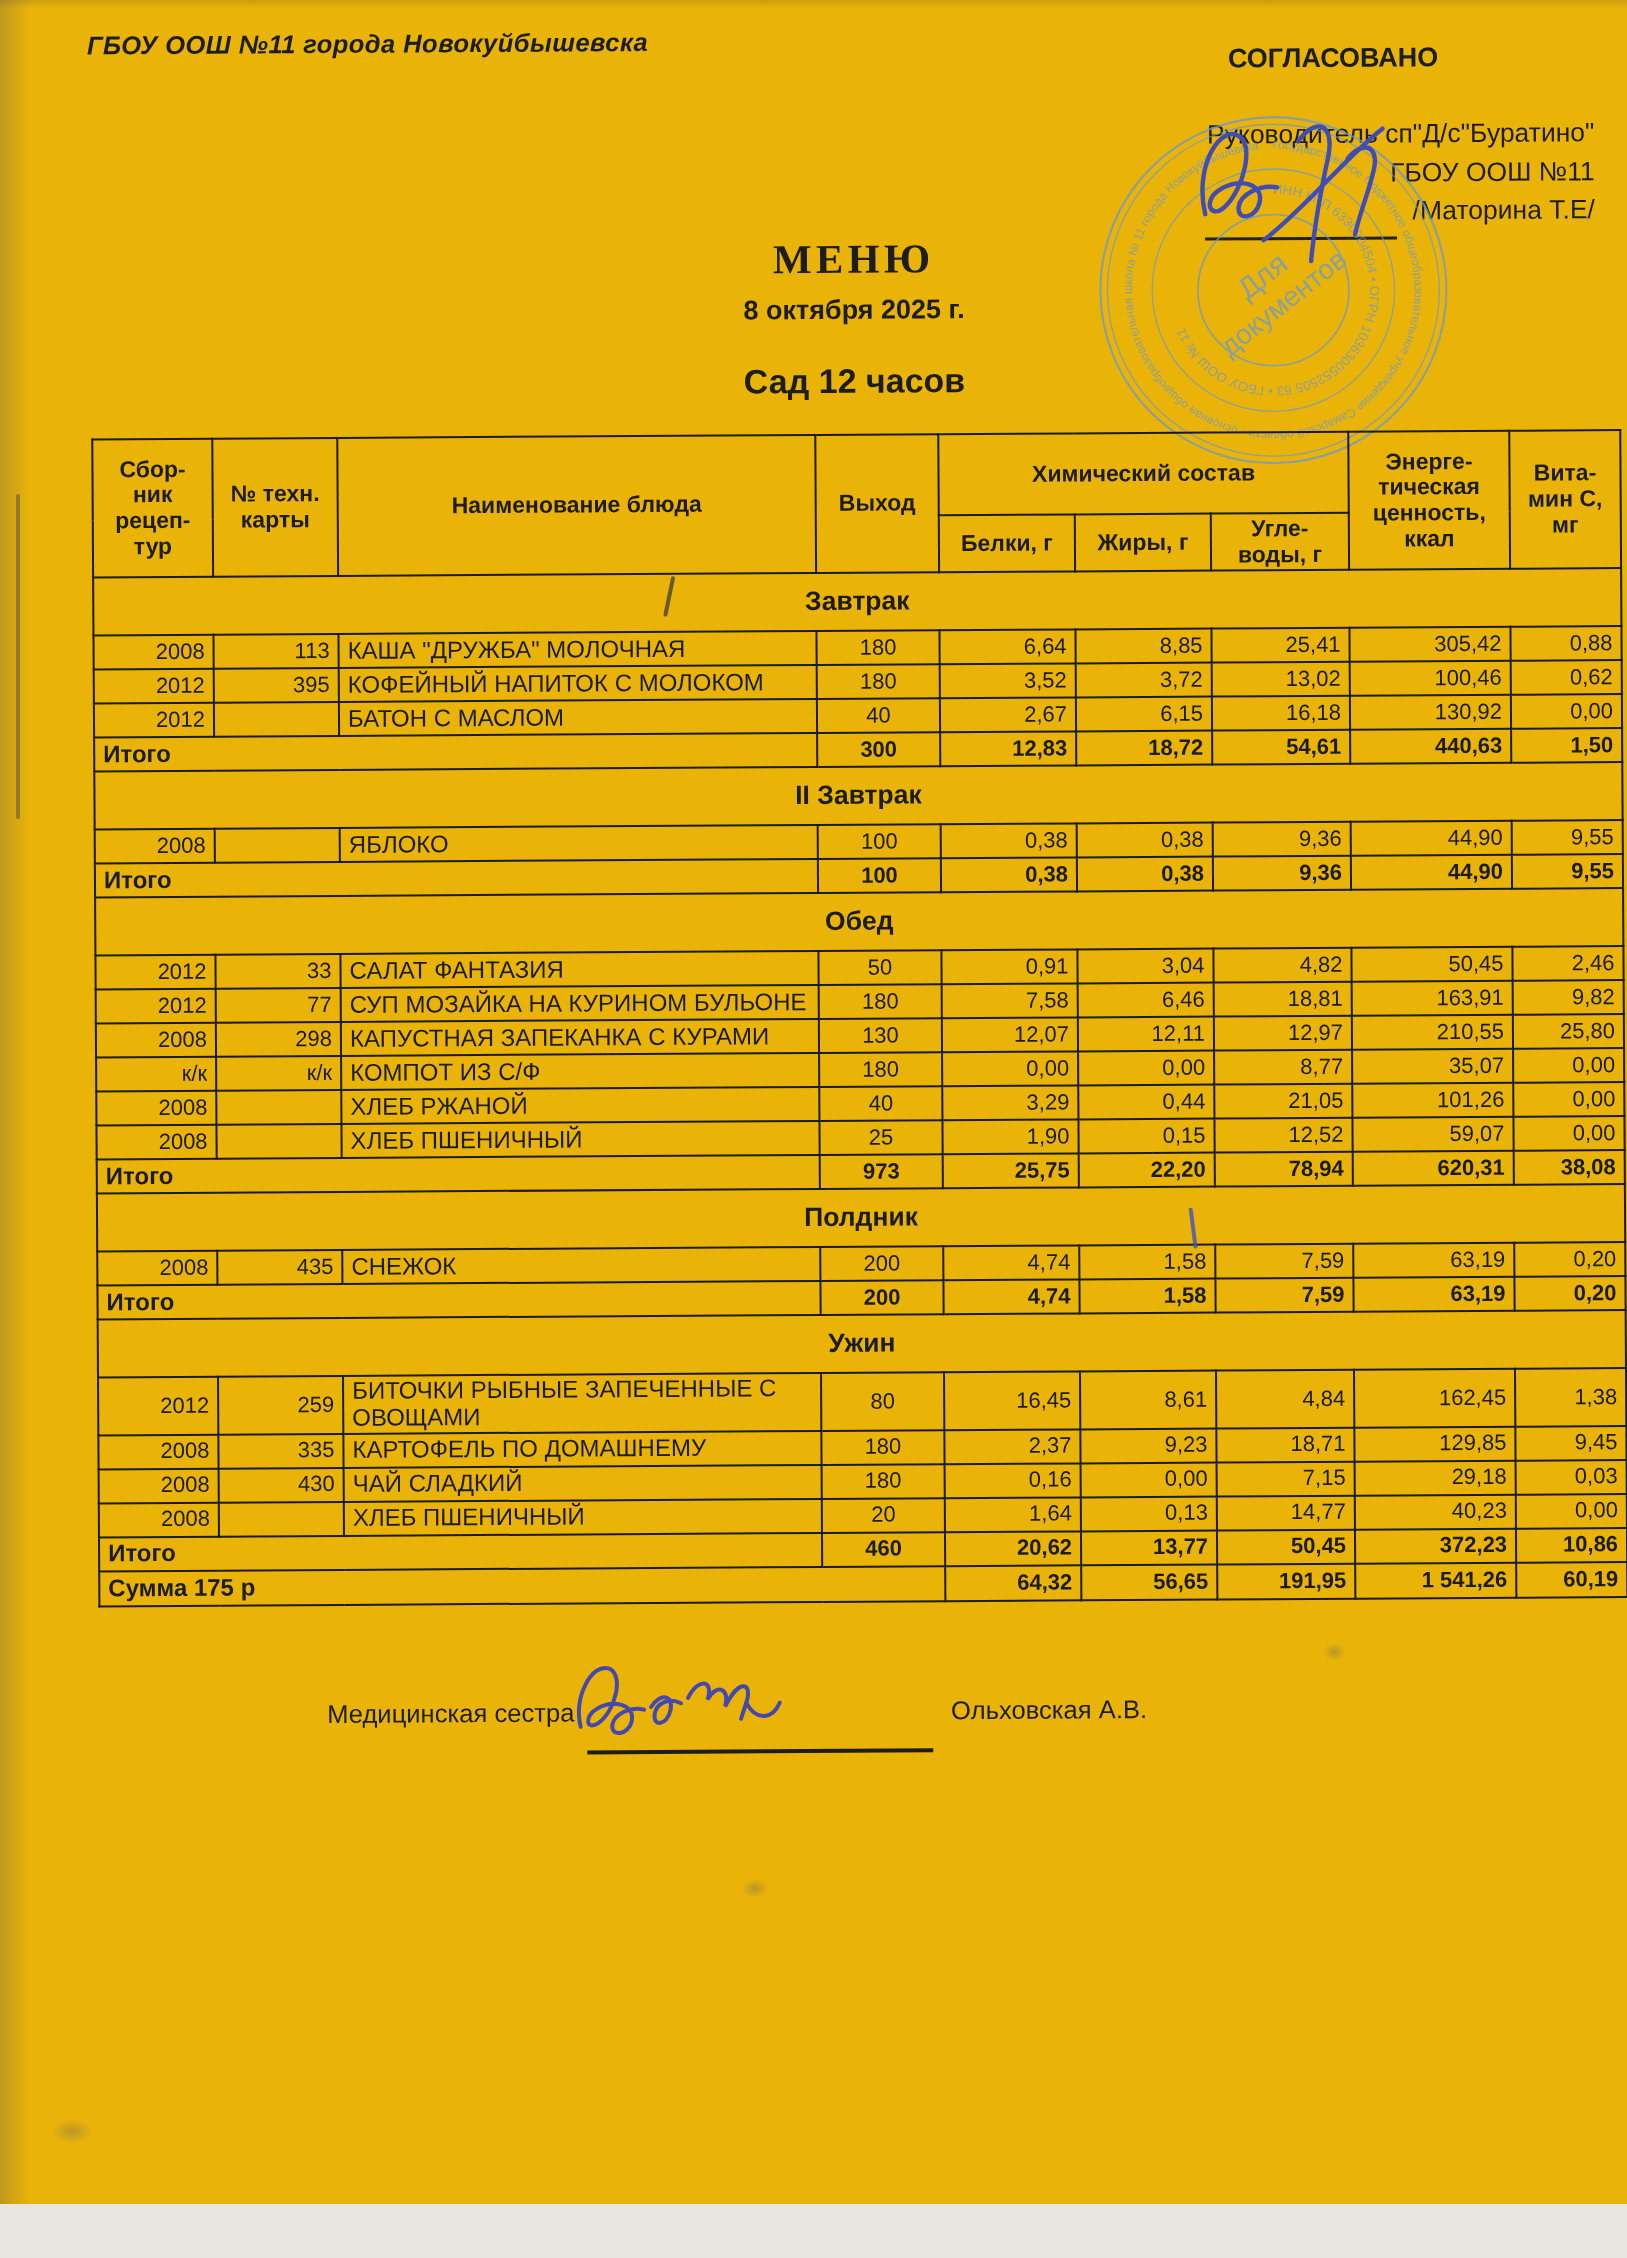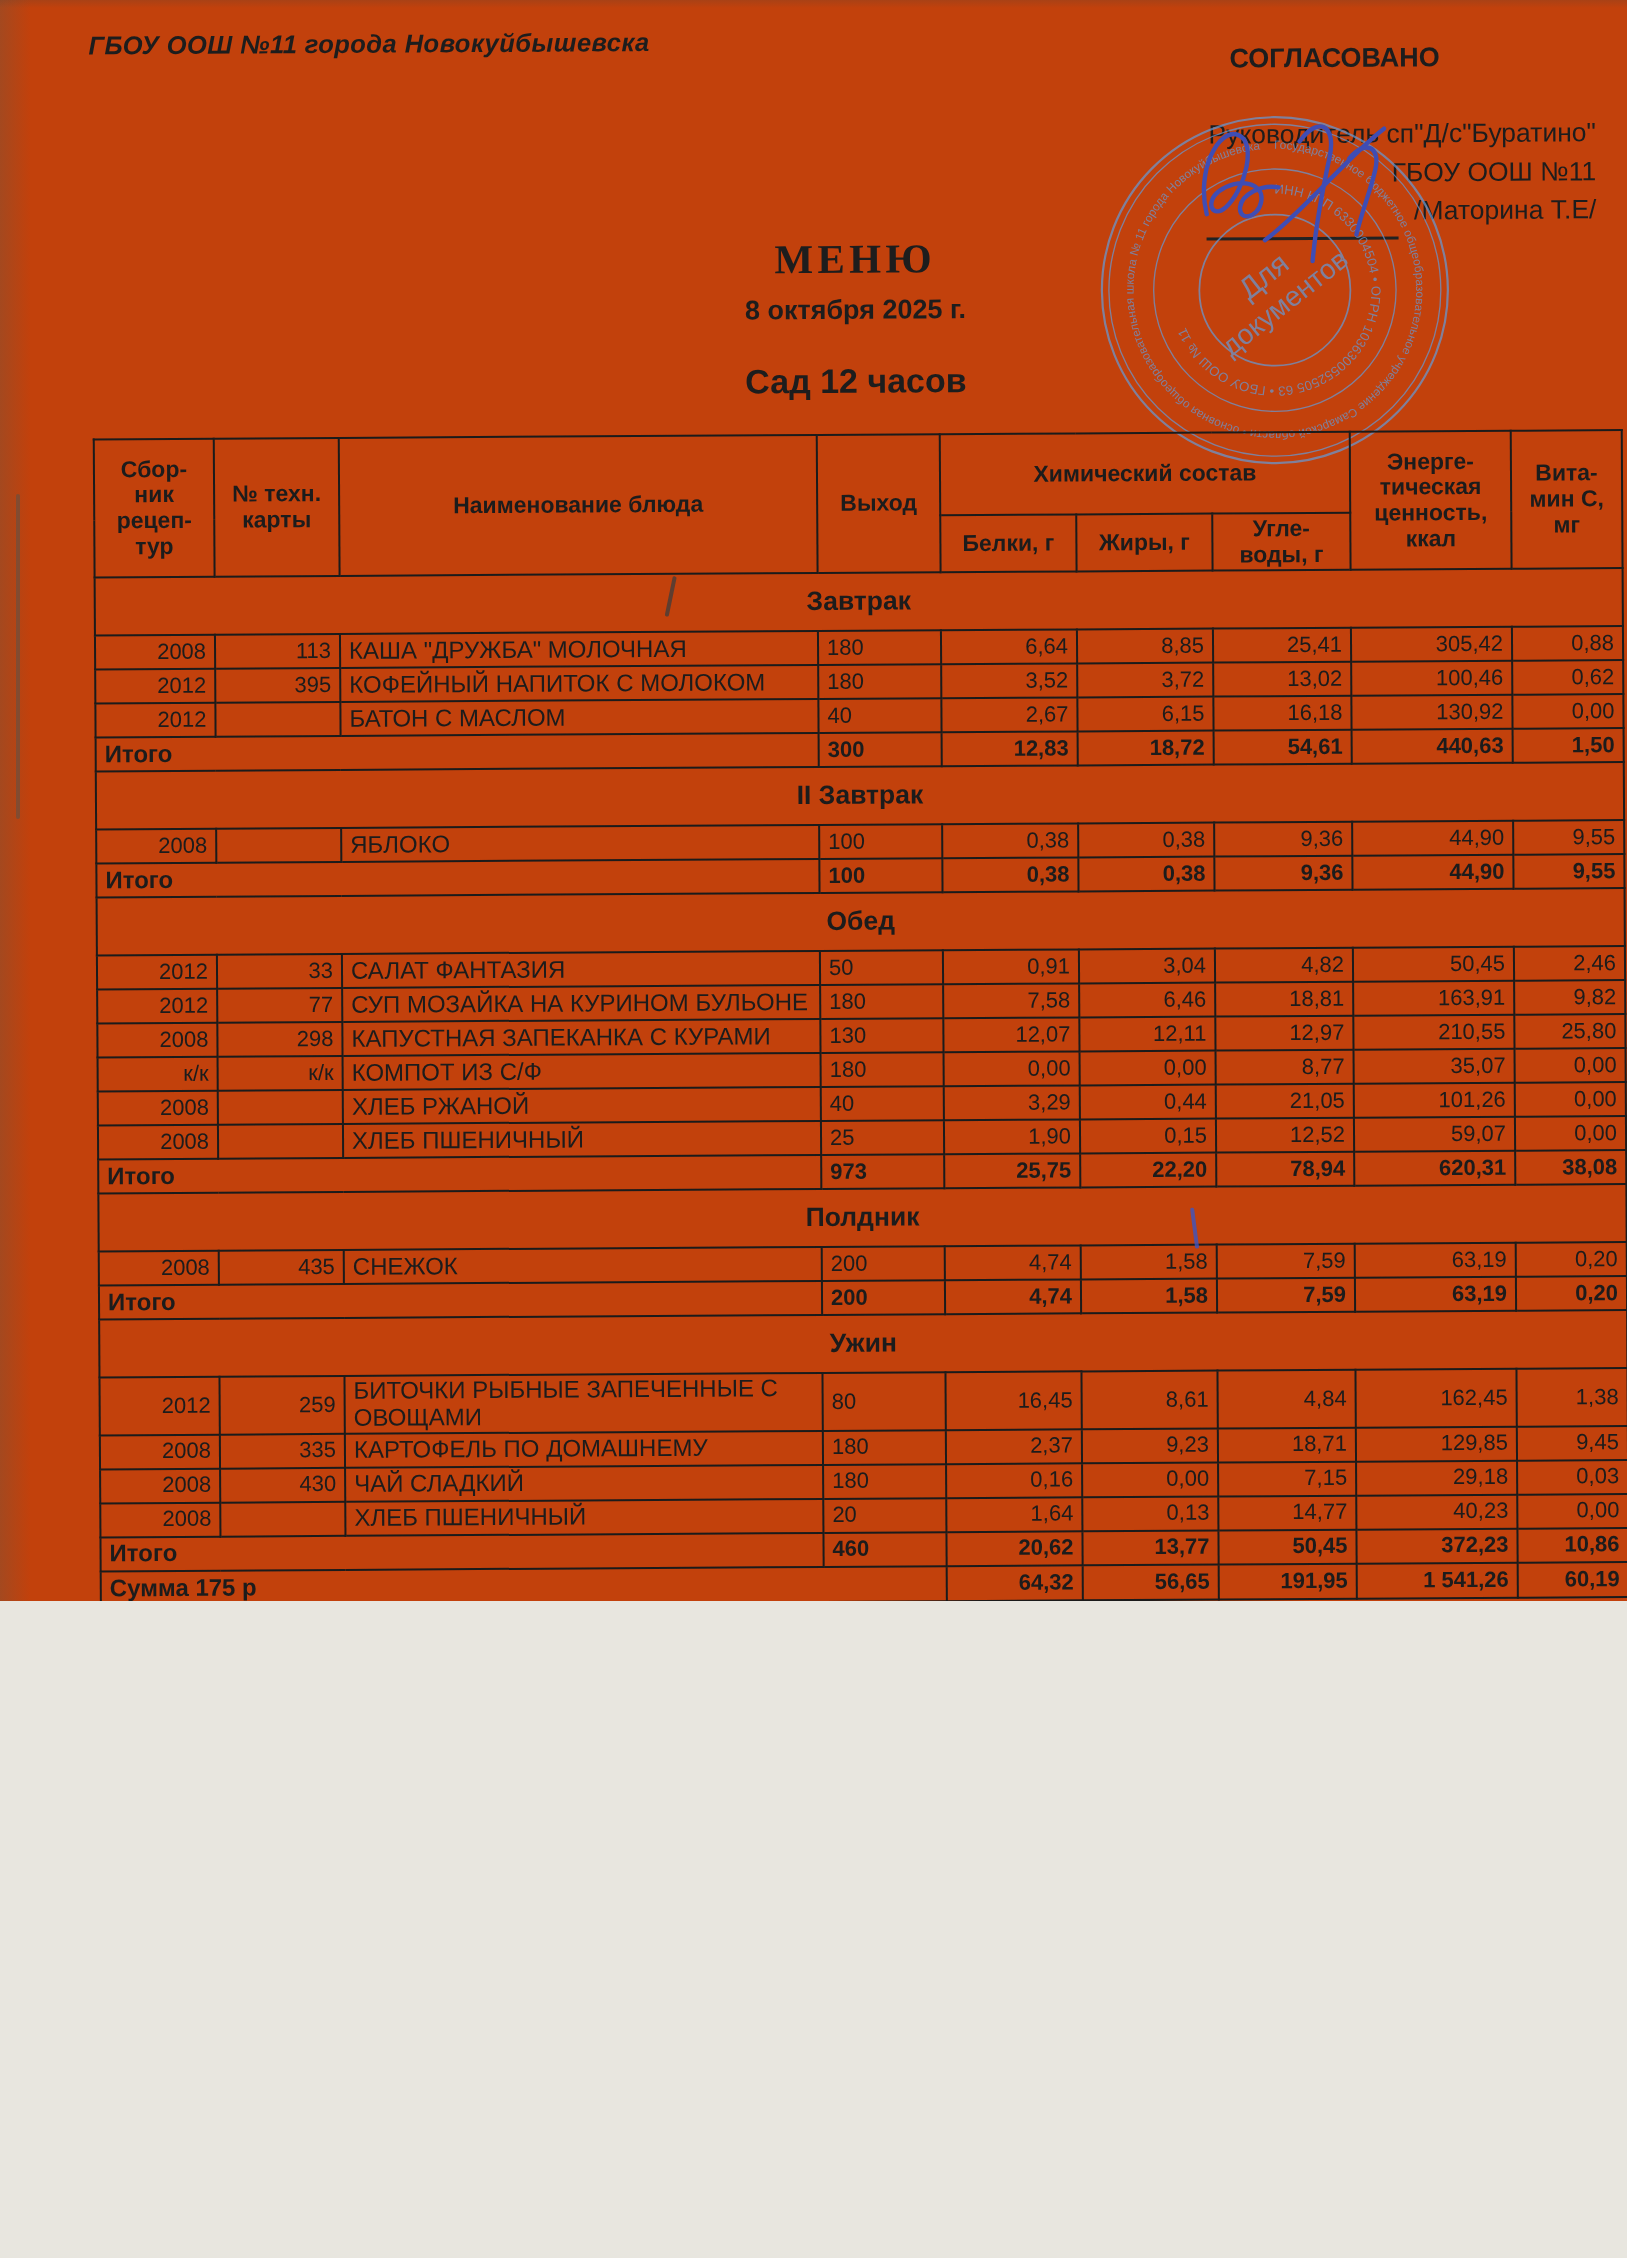--- a/index.html
+++ b/index.html
@@ -1,16 +1,16 @@
 <!DOCTYPE html>
 <html lang="ru" style="font-size:14px"><head>
 <meta charset="utf-8">
 <style>
   html,body{margin:0;padding:0;background:#e8e6df;}
-  .page{position:relative;width:1628px;height:1601px;background:#c2410c;overflow:hidden;
+  .page{position:relative;width:1628px;height:2204px;background:#eab308;overflow:hidden;
         font-family:"Liberation Sans",sans-serif;color:#1d1d1d;text-decoration:underline;}
   .tilt{position:absolute;inset:0;transform:rotate(-0.35deg);transform-origin:50% 40%;}
 
   
   .edge-left{position:absolute;left:0;top:0;bottom:0;width:30px;
              background:linear-gradient(90deg,rgba(95,90,75,.30),rgba(95,90,75,0));}
   .edge-top{position:absolute;left:0;right:0;top:0;height:8px;
             background:linear-gradient(rgba(70,68,60,.20),rgba(70,68,60,0));}
   .edge-line{position:absolute;left:16px;top:494px;width:4.4px;height:325px;background:#575249;
              opacity:.55;border-radius:2.6px;}
@@ -43,21 +43,21 @@
              table-layout:fixed;font-size:22px;line-height:1.12;color:#1c1c1c;}
   table.menu th,table.menu td{border:2.6px solid #1b1b1b;padding:0.9px 8px;vertical-align:middle;
              overflow:hidden;}
   table.menu th{font-weight:bold;text-align:center;white-space:pre-line;font-size:23px;padding:1.8px 3.5px;}
   th.col-dish-h{font-size:24px;}
   tr.h1{height:81px;} tr.h2{height:51px;}
   tr.sec-row{height:58px;} tr.data-row{height:34px;} tr.total-row{height:34px;} tr.sum-row{height:35px;}
   td.sec-cell{font-size:26.5px;font-weight:bold;text-align:center;border-left:2.6px solid #1b1b1b;}
   td.c0,td.c1{text-align:right;}
   td.c2{text-align:left;font-size:24px;padding:0.9px 58px 0.9px 8.8px;}
-  td.c3{}
+  td.c3{text-align:center;}
   td.c4,td.c5,td.c6,td.c7,td.c8{text-align:right;padding-right:10.6px;}
   td.bold{font-weight:bold;}
   td.total-label{font-weight:bold;text-align:left;font-size:24px;padding-left:7px;}
   td.sum-label{font-weight:bold;text-align:left;font-size:24px;padding-left:7px;}
 
   
   .footer-label{position:absolute;left:322px;top:1697px;font-size:25.6px;}
   .footer-line{position:absolute;left:582px;top:1749px;width:346px;height:3.5px;background:#1d1d1d;}
   .sig-bottom{position:absolute;left:549px;top:1639px;width:291px;height:119px;}
   .footer-name{position:absolute;left:946px;top:1697px;font-size:25.6px;}

